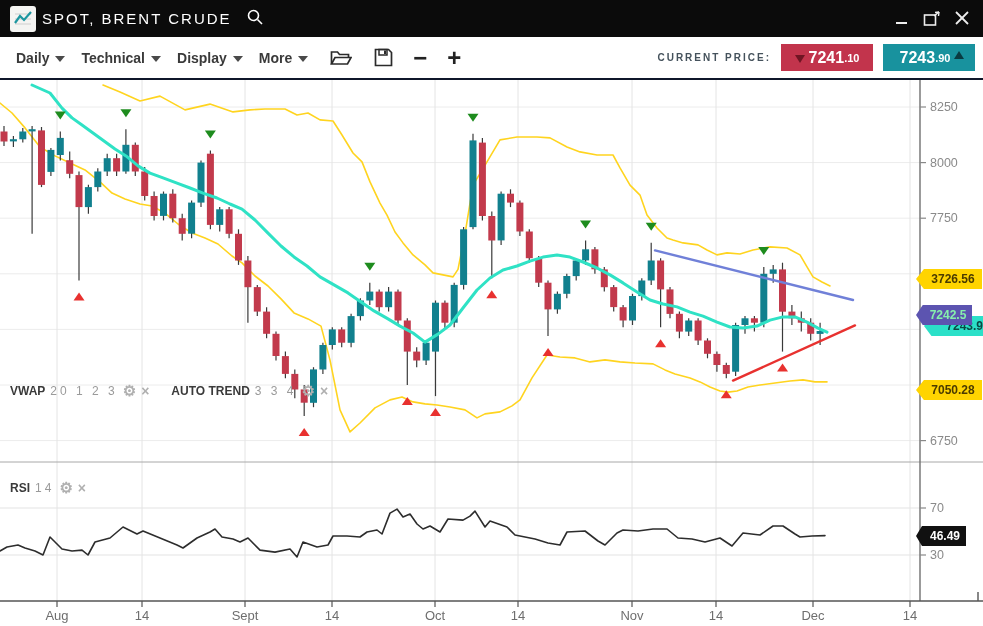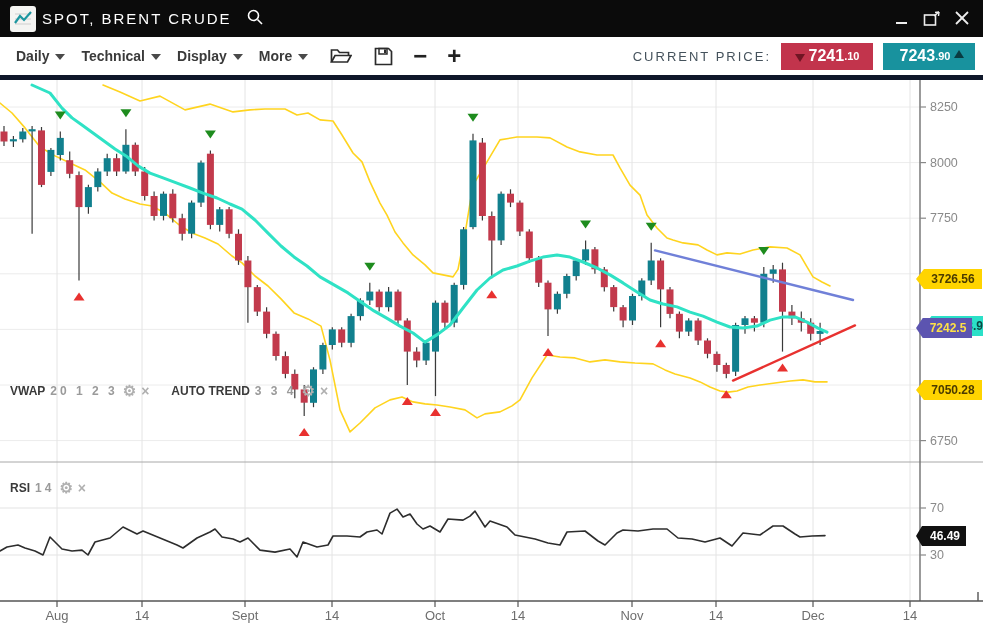--- a/index.html
+++ b/index.html
@@ -14,43 +14,43 @@
               border-radius:3px; display:flex; align-items:center; justify-content:center; }
   .tb-title { color:#fff; font-size:15px; letter-spacing:2px; margin-left:6px; font-weight:400; }
   .tb-search { margin-left:14px; }
   .tb-spacer { flex:1; }
   .winbtn { color:#e8e8e8; width:26px; height:22px; display:flex; align-items:center;
             justify-content:center; margin-right:4px; cursor:pointer; }
   .winbtn.close { margin-right:8px; }
 
   
   .toolbar { position:absolute; left:0; top:37px; width:983px; height:43px; background:#fff;
-             border-bottom:5px solid #0f172a; display:flex; align-items:center; }
+             border-bottom:2px solid #0f172a; display:flex; align-items:center; }
   .menu { display:flex; align-items:center; gap:6px; margin-left:16px; cursor:pointer; }
   .menu-label { font-size:14px; font-weight:bold; color:#3a3a3a; }
   .caret { width:0; height:0; border-left:5px solid transparent; border-right:5px solid transparent;
            border-top:6px solid #4a4a4a; margin-top:2px; }
   .tool-ico { margin-left:22px; cursor:pointer; display:flex; align-items:center; }
   .zoom-btn { font-size:24px; font-weight:bold; color:#222; margin-left:20px; cursor:pointer; line-height:20px; }
-  .cp-label { font-size:13px; color:#45525c; letter-spacing:2px; margin-left:auto; font-weight:400; }
+  .cp-label { font-size:10px; color:#45525c; letter-spacing:2px; margin-left:auto; font-weight:700; }
   .price-pill { height:27px; margin-left:10px; display:flex; align-items:center; justify-content:center;
                 min-width:92px; color:#fff; font-size:16px; font-weight:bold; position:relative; padding:0 10px; }
   .price-pill .dec { font-size:11px; font-weight:bold; }
   .pill-red { background:#c2344c; }
   .pill-teal { background:#18929e; margin-right:8px;padding-left:16px; }
   .arr-down { width:0; height:0; border-left:5px solid transparent; border-right:5px solid transparent;
               border-top:8px solid #701523; margin-right:4px; margin-top:3px; }
   .arr-up { width:0; height:0; border-left:5px solid transparent; border-right:5px solid transparent;
             border-bottom:8px solid #093b42; margin-left:4px; margin-bottom:5px; }
 
   
   #chart-svg { position:absolute; left:0; top:0; }
   .ind-row { position:absolute; display:flex; align-items:center; gap:5px; font-size:12px; }
   .ind-name { font-weight:bold; color:#3a3a3a; }
-  .ind-params { color:#9a9a9a; font-weight:bold; letter-spacing:3px; }
+  .ind-params { color:#9a9a9a; font-weight:normal; letter-spacing:3px; }
   .ind-ico { color:#b0b0b0; font-size:14px; font-weight:bold; cursor:pointer; line-height:12px; }
   .gear { font-size:15px; }
 
   .axis-badge { position:absolute; height:20px; line-height:20px; font-size:12px; font-weight:bold;
                 text-align:center; clip-path:polygon(0 50%, 12% 0, 100% 0, 100% 100%, 12% 100%);
                 padding-left:8px; }
 </style>
 </head>
 <body>
 
@@ -330,21 +330,21 @@
   </div>
   <div class="ind-row" style="left:10px; top:481px;">
     <span class="ind-name">RSI</span>
     <span class="ind-params">14</span>
     <span class="ind-ico gear">⚙</span>
     <span class="ind-ico">×</span>
   </div>
 
   <div id="badge-ghost" class="axis-badge" style="background: rgb(43, 224, 200); color: rgb(10, 74, 68); width: 62px; text-align: right; padding-right: 3px; left: 924px; top: 316px;">7243.9</div>
   <div id="badge-upper" class="axis-badge" style="background: rgb(255, 212, 0); color: rgb(74, 59, 0); width: 66px; left: 916px; top: 269px;">3726.56</div>
-  <div id="badge-last" class="axis-badge" style="background: rgb(92, 84, 176); color: #fde047; width: 56px; left: 916px; top: 318px;">7242.5</div>
+  <div id="badge-last" class="axis-badge" style="background: rgb(92, 84, 176); color: #86efac; width: 56px; left: 916px; top: 305px;">7242.5</div>
   <div id="badge-lower" class="axis-badge" style="background: rgb(255, 212, 0); color: rgb(74, 59, 0); width: 66px; left: 916px; top: 380px;">7050.28</div>
   <div id="badge-rsi" class="axis-badge" style="background: rgb(17, 17, 17); color: rgb(255, 255, 255); width: 50px; left: 916px; top: 526px;">46.49</div>
 
   <div class="titlebar">
     <div class="app-icon">
       <svg width="20" height="20" viewBox="0 0 20 20">
         <line x1="2" y1="5" x2="18" y2="5" stroke="#d8d8d8" stroke-width="1.4"></line>
         <line x1="2" y1="10" x2="18" y2="10" stroke="#d8d8d8" stroke-width="1.4"></line>
         <line x1="2" y1="15" x2="18" y2="15" stroke="#d8d8d8" stroke-width="1.4"></line>
         <path d="M2,14 L7,7 L11,11 L18,3" fill="none" stroke="#1d96a0" stroke-width="2.2"></path>

